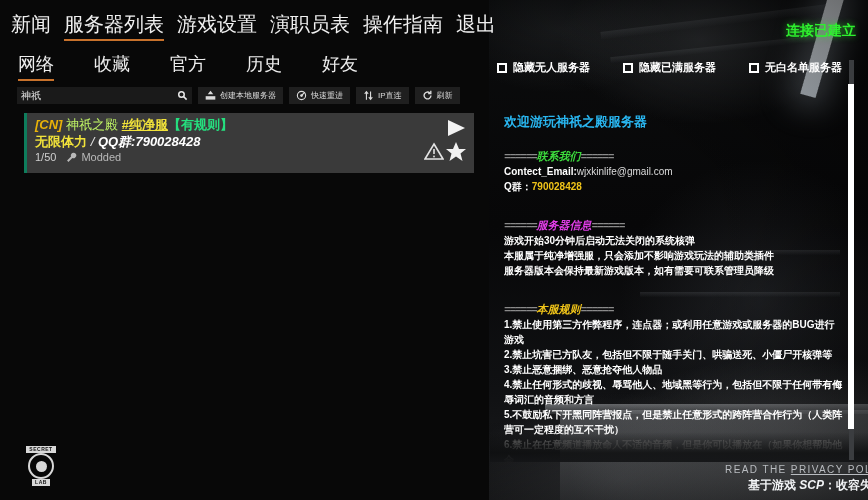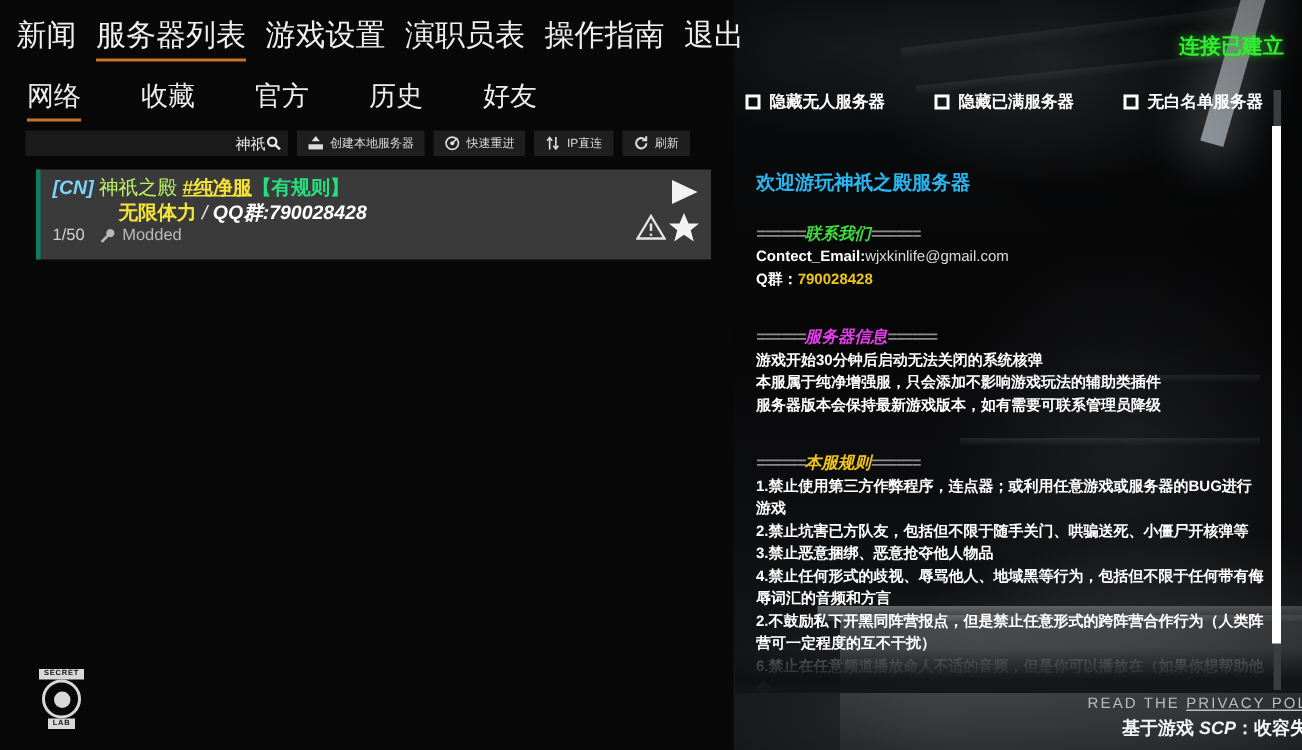--- a/index.html
+++ b/index.html
@@ -88,44 +88,44 @@
   .subItem {
     font-size:18px; color:#ededed; line-height:24px;
     padding-bottom:3px; white-space:nowrap; cursor:pointer;
   }
   .subItem.active { border-bottom:2px solid #c8722c; }
 
   
   #toolbar { position:absolute; left:17px; top:87px; display:flex; align-items:center; gap:6px; }
   #searchBox {
     width:175px; height:17px; background:#1a1a1a;
-    display:flex; align-items:center; padding:0 4px;text-align:right;
+    display:flex; align-items:center; padding:0 4px;
   }
   #searchVal { font-size:10px; color:#e6e6e6; flex:1; }
   .tbBtn {
     height:17px; background:#1f1f1f; display:flex; align-items:center;
     gap:4px; padding:0 7px; cursor:pointer;
   }
   .tbBtn .lbl { font-size:8px; color:#dcdcdc; white-space:nowrap; }
   .ico { display:inline-block; width:11px; height:11px; flex:0 0 auto; }
   .ico svg { display:block; width:11px; height:11px; }
 
   
   #serverList { position:absolute; left:24px; top:113px; width:450px; }
   .srvRow {
     position:relative; height:60px; background:#3a3a3a;
     border-left:3px solid #0e7d5c; padding:3px 8px 0 8px; cursor:pointer;
   }
   .srvLine1 { font-size:13px; line-height:17px; white-space:nowrap; }
-  .srvLine1 .cn { color:#7dd3fc; font-style:italic; font-weight:bold;margin-top:10px; }
+  .srvLine1 .cn { color:#eab308; font-style:italic; font-weight:bold;margin-top:10px; }
   .srvLine1 .nm { color:#bef264; font-weight:normal; }
   .srvLine1 .pure { color:#f2e33a; font-weight:bold;text-decoration:underline; }
   .srvLine1 .rule { color:#25e07f; font-weight:bold; }
   .srvLine2 { font-size:13px; line-height:17px; white-space:nowrap; }
-  .srvLine2 .power { color:#f2e33a; font-weight:bold;margin-left:44px; }
+  .srvLine2 .power { color:#f2e33a; font-weight:bold; }
   .srvLine2 .slash { color:#e8e8e8; font-style:italic; }
   .srvLine2 .qq { color:#ffffff; font-style:italic; font-weight:bold; }
   .srvLine3 { font-size:11px; line-height:15px; color:#cfcfcf; display:flex; align-items:center; gap:10px; }
   .srvLine3 .modded { display:flex; align-items:center; gap:4px; color:#b9b9b9; }
   .srvIcons { position:absolute; right:7px; top:5px; width:50px; height:50px; }
   .srvIcons .play { position:absolute; right:0; top:0; }
   .srvIcons .warn { position:absolute; right:23px; top:24px; }
   .srvIcons .star { position:absolute; right:0; top:23px; }
 
   
@@ -380,21 +380,21 @@
   <div class="spacer"></div>
 
   <div class="sect">
     <div class="sectHead">
       <span class="eq">======</span><span class="h-rules">本服规则</span><span class="eq">======</span>
     </div>
     <div class="rule-line">1.禁止使用第三方作弊程序，连点器；或利用任意游戏或服务器的BUG进行游戏</div>
     <div class="rule-line">2.禁止坑害已方队友，包括但不限于随手关门、哄骗送死、小僵尸开核弹等</div>
     <div class="rule-line">3.禁止恶意捆绑、恶意抢夺他人物品</div>
     <div class="rule-line">4.禁止任何形式的歧视、辱骂他人、地域黑等行为，包括但不限于任何带有侮辱词汇的音频和方言</div>
-    <div class="rule-line">2.不鼓励私下开黑同阵营报点，但是禁止任意形式的跨阵营合作行为（人类阵营可一定程度的互不干扰）</div>
+    <div class="rule-line">5.不鼓励私下开黑同阵营报点，但是禁止任意形式的跨阵营合作行为（人类阵营可一定程度的互不干扰）</div>
     <div class="rule-line fadeLast">6.禁止在任意频道播放命人不适的音频，但是你可以播放在（如果你想帮助他会</div>
   </div>
 </div>
 
 <div id="infoFade"></div>
 
 <div id="sbTrack">
 </div>
 <div id="sbThumb"></div>
 

